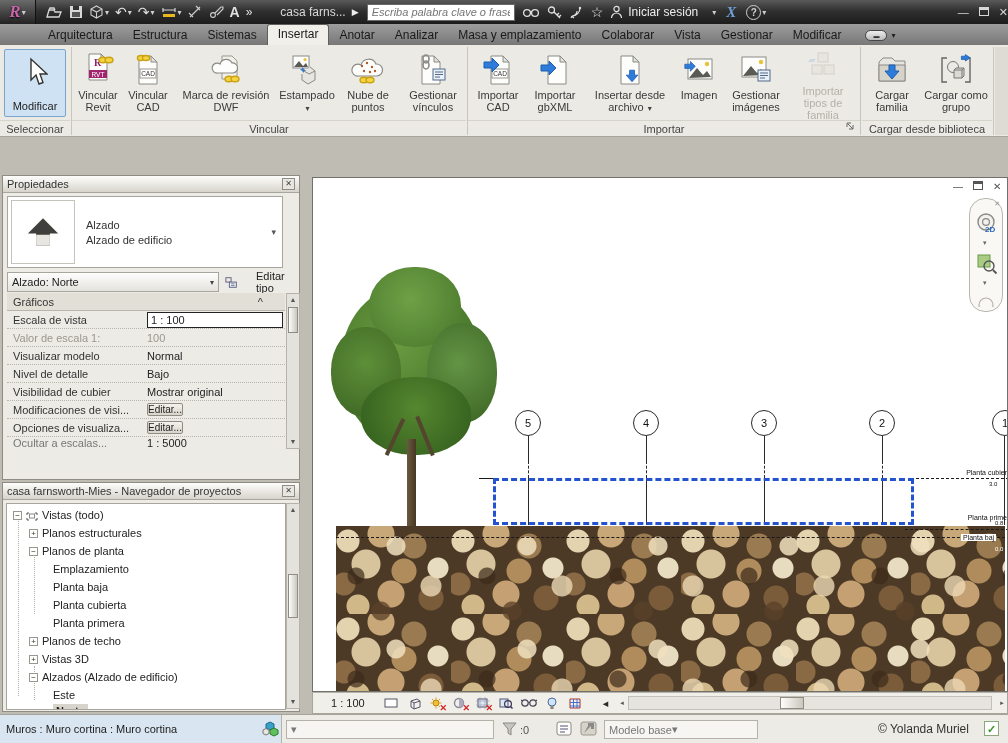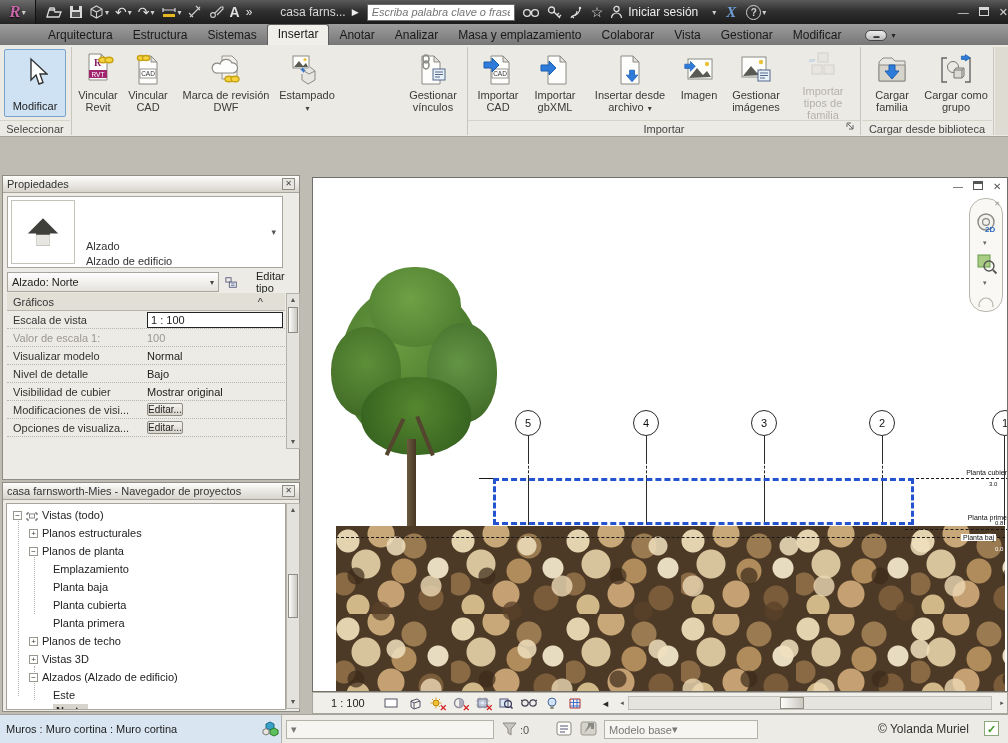--- a/index.html
+++ b/index.html
@@ -42,21 +42,21 @@
 #modbtn{position:absolute;left:4px;top:4px;width:62px;height:68px;background:#cfe2f4;border:1px solid #7aa4cc;border-radius:2px;display:flex;flex-direction:column;align-items:center;justify-content:space-between;padding:6px 0 4px}
 #modbtn .lbl{font-size:11px;color:#222}
 .dlaunch{position:absolute;top:77px;font-size:9px;color:#666}
 
 .palette{position:absolute;background:#ecebe5;border:1px solid #8f8c84}
 .ptitle{height:17px;background:linear-gradient(#fdfdfb,#d7d4cc);border-bottom:1px solid #a8a59d;display:flex;align-items:center;padding:0 4px;font-size:11px;color:#333}
 .pclose{margin-left:auto;width:13px;height:12px;border:1px solid #8f8c84;background:#e8e6e0;font-size:8px;line-height:10px;text-align:center;color:#444}
 
 #typesel{position:absolute;left:4px;top:20px;width:276px;height:72px;background:#fff;border:1px solid #a8a59d;display:flex}
 #typesel .thumb{width:64px;height:64px;margin:3px;border:1px solid #c6c3bb;display:flex;align-items:center;justify-content:center}
-#typesel .tinfo{display:flex;flex-direction:column;justify-content:flex-end;gap:3px;font-size:11px;color:#333;padding-left:8px}
+#typesel .tinfo{display:flex;flex-direction:column;justify-content:center;gap:3px;font-size:11px;color:#333;padding-left:8px}
 #typesel .tsarr{margin-left:auto;align-self:center;padding-right:6px;color:#555;font-size:9px}
 .combo{background:linear-gradient(#fefefe,#e4e2dc);border:1px solid #a8a59d;display:flex;align-items:center;font-size:11px;color:#222;padding:0 4px}
 .combo .carr{margin-left:auto;color:#444;font-size:8px}
 #edittype{position:absolute;left:222px;top:96px;width:74px;height:20px;display:flex;align-items:center;gap:18px;font-size:11px;color:#222}
 .prow{position:absolute;left:4px;width:278px;height:18px;display:flex;align-items:center;border-bottom:1px dotted #b8b5ad;font-size:11px}
 .prow .pl{width:136px;padding-left:6px;color:#333;overflow:hidden;white-space:nowrap}
 .prow .pv{flex:1;padding-left:4px;color:#222;overflow:hidden;white-space:nowrap}
 .prow.dim .pl,.prow.dim .pv{color:#9a978f}
 .sech{background:#e2dfd7;font-weight:normal;color:#222;border-bottom:1px solid #b8b5ad}
 .valbox{border:1px solid #222;background:#fff;padding:0 3px;height:16px;display:flex;align-items:center;width:136px}
@@ -307,35 +307,58 @@
             <rect x="3" y="3" width="16" height="12" fill="#fdfdfb" stroke="#8a8a84"></rect>
             <path d="M4 14 l5-6 4 5 3-3 2 4 z" fill="#5a5a55"></path>
             <circle cx="15" cy="6.5" r="1.6" fill="#e8c43a"></circle>
             <path d="M20 14 l5 4 v9 l-7 4 -6-4 v-6" fill="#e8e6e0" stroke="#8a8a84"></path>
             <path d="M14 18 l5 3 6-3" fill="none" stroke="#8a8a84"></path>
             <path d="M12 14 l4 4 -2 0 0 2 -4 -4 2 0 z" fill="#3a78c8"></path>
           </svg>
         </span>
       <span class="lbl"><span>Estampado</span><br><span class="darr" style="color:#444">▾</span></span>
     </div>
+    <div class="rbtn" style="left:338px;width:60px">
+      <span class="ic">
+          <svg width="36" height="34" viewBox="0 0 36 34">
+            <path d="M9 23 a6 6 0 1 1 2-11 a8 8 0 0 1 15-1 a5.5 5.5 0 1 1 1 12 z" fill="#fdfdfb" stroke="#8a8a84" stroke-width="1.2"></path>
+            <g fill="#b05a2a">
+              <circle cx="12" cy="13" r="1.2"></circle>
+              <circle cx="17" cy="10" r="1.2"></circle>
+              <circle cx="22" cy="14" r="1.2"></circle>
+              <circle cx="14" cy="18" r="1.2"></circle>
+              <circle cx="20" cy="19" r="1.2"></circle>
+              <circle cx="25" cy="18" r="1.2"></circle>
+            </g>
+            <g stroke="#c8a114" fill="#f5d440" stroke-width="1.4">
+              <ellipse cx="14" cy="27" rx="4" ry="2.8"></ellipse>
+              <ellipse cx="20" cy="27" rx="4" ry="2.8"></ellipse>
+            </g>
+          </svg>
+        </span>
+      <span class="lbl">Nube de puntos</span>
+    </div>
     <div class="rbtn" style="left:402px;width:62px">
       <span class="ic">
           <svg width="32" height="34" viewBox="0 0 32 34">
             <path d="M5 3 h12 l6 6 v22 h-18 z" fill="#fdfdfb" stroke="#8a8a84"></path>
             <path d="M17 3 l6 6 h-6 z" fill="#e3e1db" stroke="#8a8a84"></path>
             <g stroke="#8a8a84" fill="none" stroke-width="1.6">
               <ellipse cx="9" cy="6" rx="3" ry="4"></ellipse>
               <ellipse cx="9" cy="12" rx="3" ry="4"></ellipse>
             </g>
             <rect x="16" y="16" width="12" height="11" fill="#e8f0f8" stroke="#55688a"></rect>
             <path d="M18 19 h8 M18 21.5 h8 M18 24 h5" stroke="#55688a" stroke-width="1"></path>
           </svg>
         </span>
       <span class="lbl">Gestionar vínculos</span>
     </div>
+    <div class="plabel" style="left:72px;width:394px">
+        <span>Vincular</span>
+      </div>
     <div class="vsep" style="left:467px"></div>
 
     <div class="rbtn" style="left:472px;width:52px">
       <span class="ic">
           <svg width="32" height="34" viewBox="0 0 32 34">
             <path d="M9 3 h12 l6 6 v22 h-18 z" fill="#fdfdfb" stroke="#8a8a84"></path>
             <path d="M21 3 l6 6 h-6 z" fill="#e3e1db" stroke="#8a8a84"></path>
             <rect x="10" y="16" width="16" height="9" fill="#fff" stroke="#9a978f"></rect>
             <text x="18" y="23" font-size="6.5" fill="#333" text-anchor="middle" font-family="Liberation Sans">CAD</text>
             <path d="M2 9 h8 v-4 l7 7 -7 7 v-4 h-8 z" fill="#2f7bd9" stroke="#1b5eb0"></path>
@@ -490,20 +513,24 @@
         <span class="pl">Visibilidad de cubier</span>
         <span class="pv">Mostrar original</span>
       </div>
     <div class="prow" style="top:225px">
         <span class="pl">Modificaciones de visi...</span>
         <span class="pv"><span class="ebtn">Editar...</span></span>
       </div>
     <div class="prow" style="top:243px">
         <span class="pl">Opciones de visualiza...</span>
         <span class="pv"><span class="ebtn">Editar...</span></span>
+      </div>
+    <div class="prow" style="top:261px;height:12px;border-bottom:none;overflow:hidden">
+        <span class="pl" style="color:#777">Ocultar a escalas...</span>
+        <span class="pv">1 : 5000</span>
       </div>
     <div class="sbar" style="left:283px;top:117px;height:156px">
       <span class="sarr" style="top:0">▲</span>
       <span class="sthumb" style="top:13px;height:26px"></span>
       <span class="sarr" style="bottom:0">▼</span>
     </div>
     <a id="helplink">Ayuda de propiedades</a>
     <div id="applybtn">Aplicar</div>
   </div>
 

